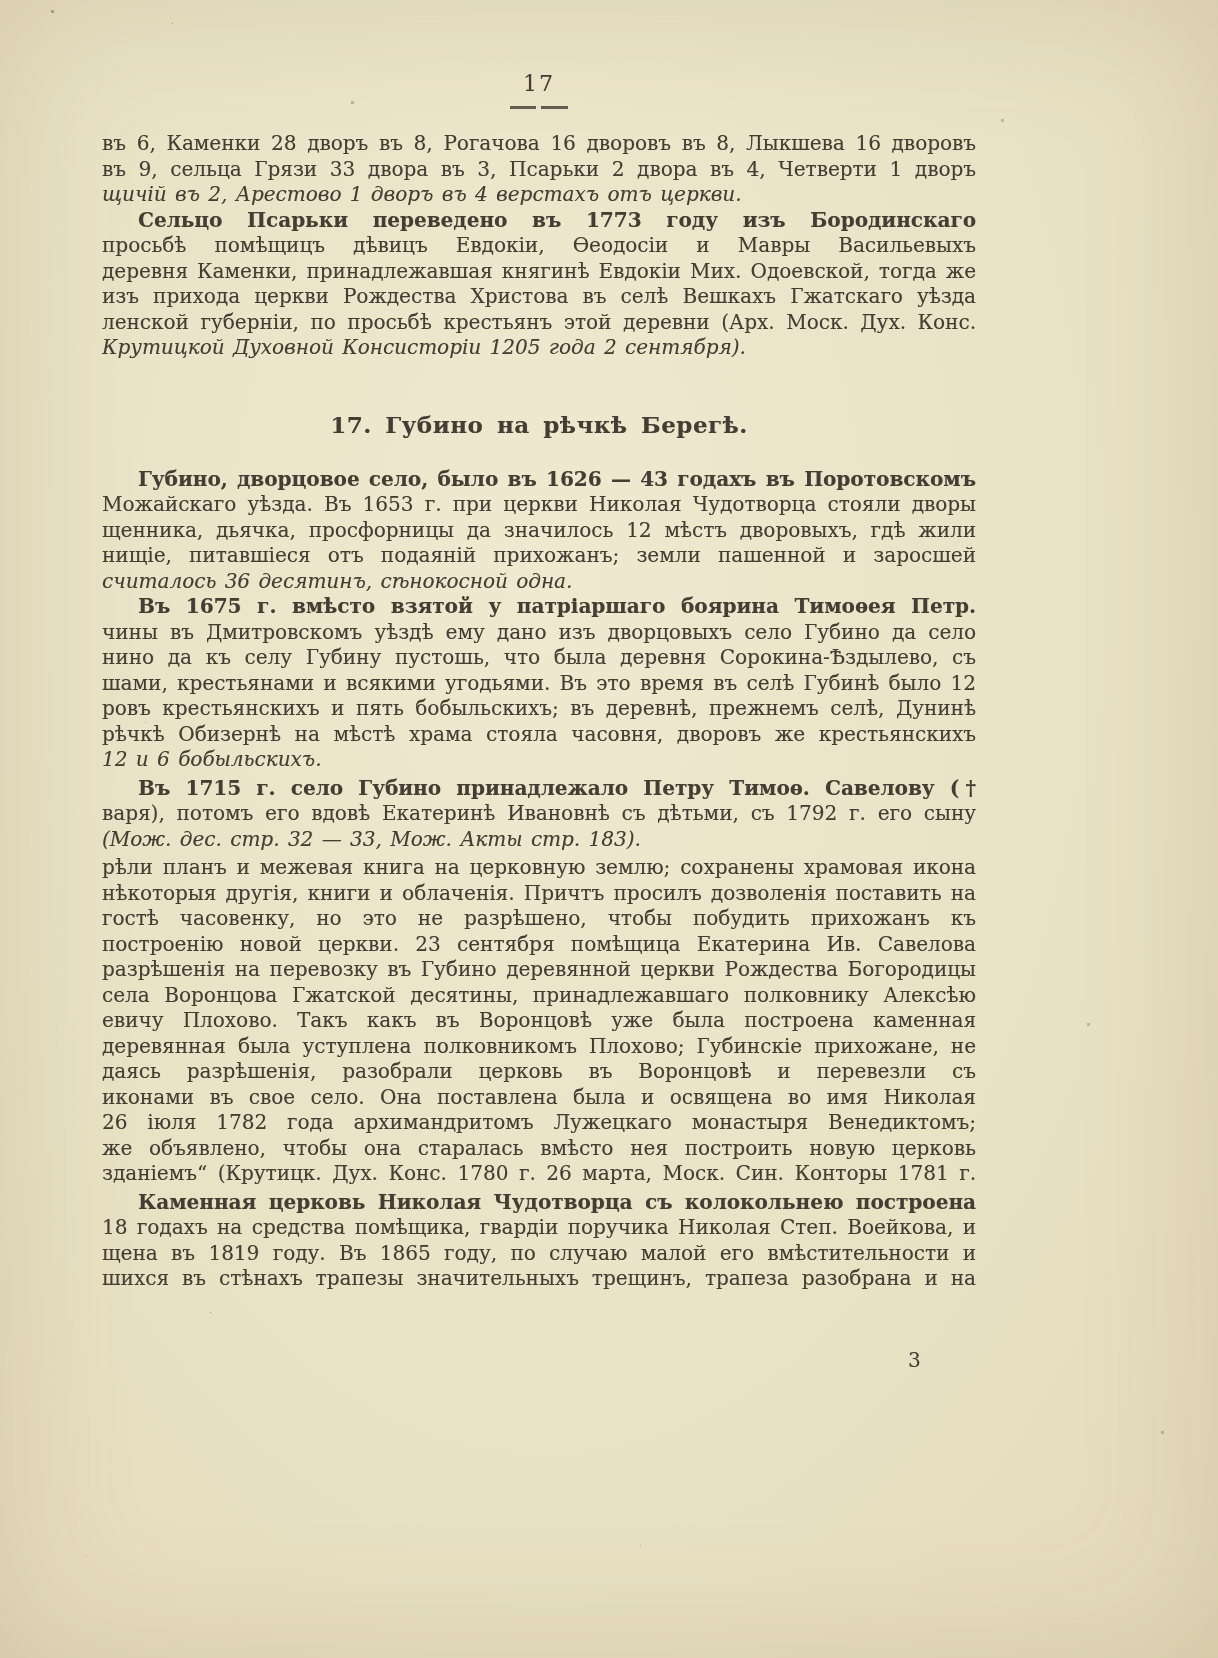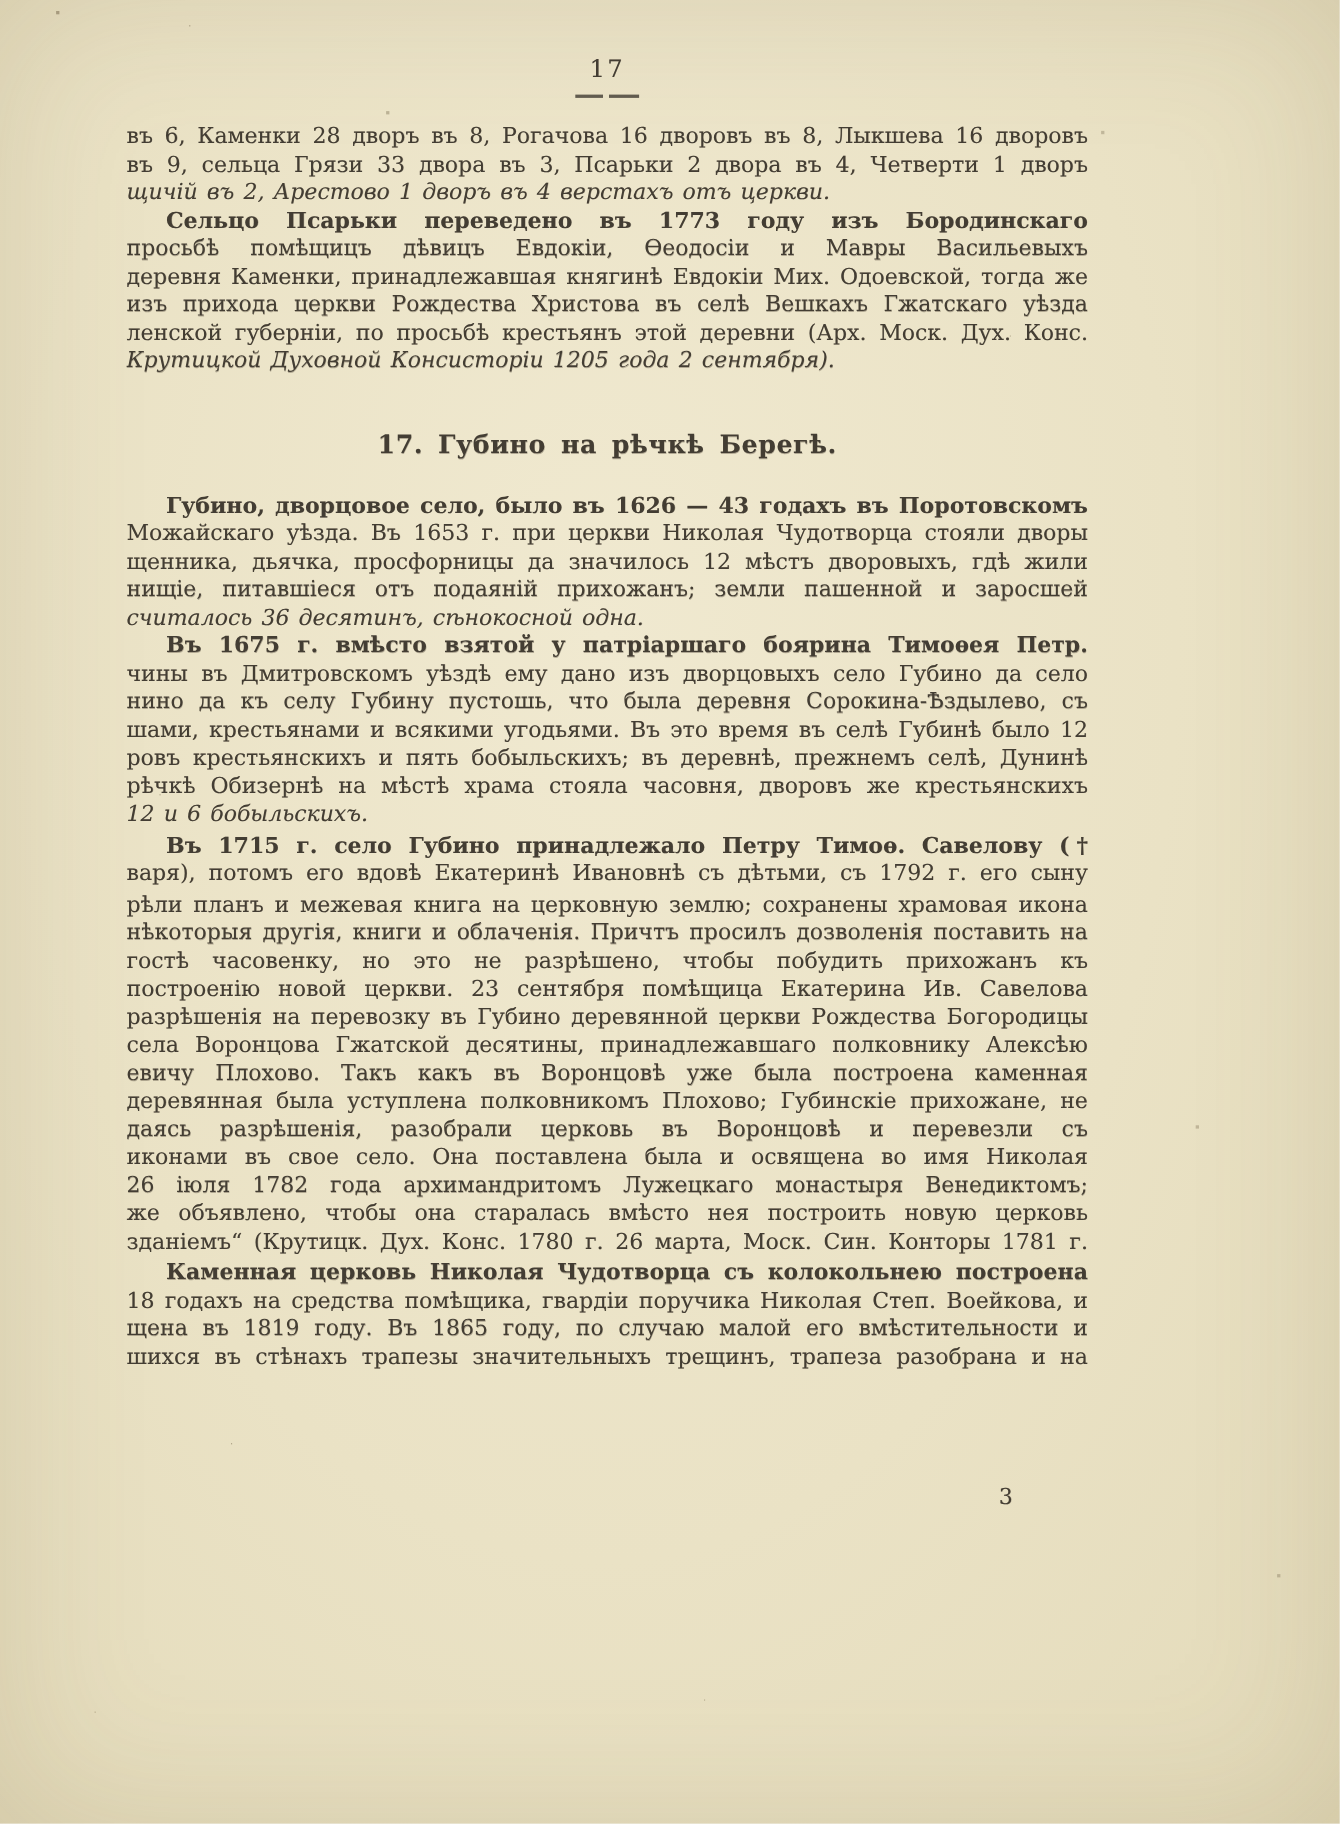--- a/index.html
+++ b/index.html
@@ -35,24 +35,24 @@
       1002px 120px 0 1px rgba(100,85,58,.3),
       145px 722px 0 0 rgba(100,85,58,.45),
       1088px 1024px 0 1px rgba(100,85,58,.3),
       210px 1312px 0 0 rgba(100,85,58,.5),
       640px 1545px 0 0 rgba(100,85,58,.4),
       1162px 1432px 0 1px rgba(100,85,58,.3),
       86px 1556px 0 0 rgba(100,85,58,.4);
   }
   .text-block {
     position: absolute;
-    left: 115px;
+    left: 102px;
     top: 0;
     width: 874px;
-    padding-top: 52px;
+    padding-top: 72px;
     font-size: 20px;
     text-shadow: 0.3px 0.3px 0.4px rgba(62, 52, 40, 0.35);
   }
   .pagenum {
     text-align: center;
     font-size: 22px;
     line-height: 24px;
     letter-spacing: 2px;
   }
   .pagenum-rule {
@@ -130,20 +130,21 @@
         <div class="line">чины въ Дмитровскомъ уѣздѣ ему дано изъ дворцовыхъ село Губино да село Ду-</div>
         <div class="line">нино да къ селу Губину пустошь, что была деревня Сорокина-Ѣздылево, съ пусто-</div>
         <div class="line">шами, крестьянами и всякими угодьями. Въ это время въ селѣ Губинѣ было 12 дво-</div>
         <div class="line">ровъ крестьянскихъ и пять бобыльскихъ; въ деревнѣ, прежнемъ селѣ, Дунинѣ на</div>
         <div class="line">рѣчкѣ Обизернѣ на мѣстѣ храма стояла часовня, дворовъ же крестьянскихъ было</div>
         <div class="line no-stretch">12 и 6 бобыльскихъ.</div>
       </div>
     <div class="para gap3">
         <div class="line indent">Въ 1715 г. село Губино принадлежало Петру Тимоѳ. Савелову († 1771 г. 13 ян-</div>
         <div class="line">варя), потомъ его вдовѣ Екатеринѣ Ивановнѣ съ дѣтьми, съ 1792 г. его сыну Димитрію</div>
+        <div class="line no-stretch">(Мож. дес. стр. 32 — 33, Мож. Акты стр. 183).</div>
       </div>
     <div class="para gap3">
         <div class="line">рѣли планъ и межевая книга на церковную землю; сохранены храмовая икона и</div>
         <div class="line">нѣкоторыя другія, книги и облаченія. Причтъ просилъ дозволенія поставить на по-</div>
         <div class="line">гостѣ часовенку, но это не разрѣшено, чтобы побудить прихожанъ къ скорѣйшему</div>
         <div class="line">построенію новой церкви. 23 сентября помѣщица Екатерина Ив. Савелова просила</div>
         <div class="line">разрѣшенія на перевозку въ Губино деревянной церкви Рождества Богородицы изъ</div>
         <div class="line">села Воронцова Гжатской десятины, принадлежавшаго полковнику Алексѣю Андре-</div>
         <div class="line">евичу Плохово. Такъ какъ въ Воронцовѣ уже была построена каменная церковь, то</div>
         <div class="line">деревянная была уступлена полковникомъ Плохово; Губинскіе прихожане, не дожи-</div>

